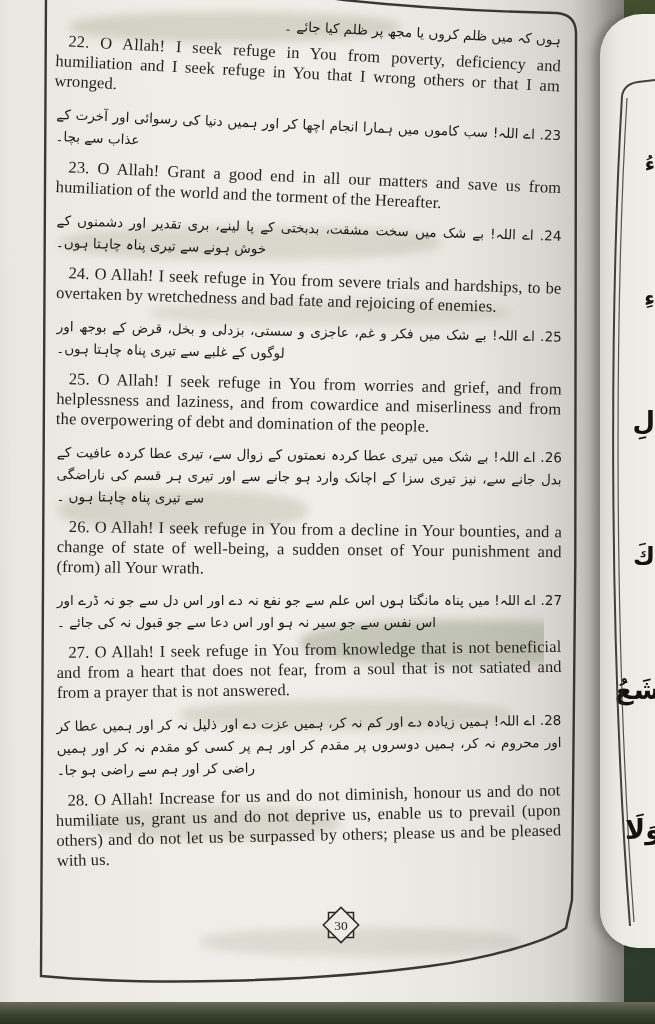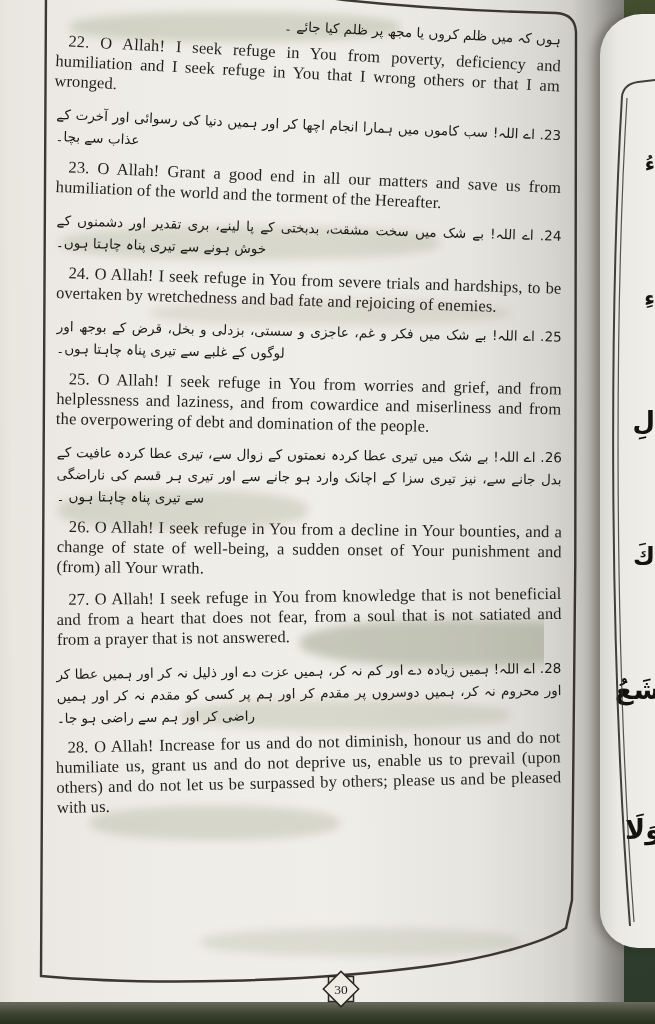--- a/index.html
+++ b/index.html
@@ -65,21 +65,21 @@
     position:absolute;right:3px;direction:rtl;color:#14120e;
     font-family:"DejaVu Sans",sans-serif;font-weight:bold;
   }
   .f0{top:138px;font-size:20px;}
   .f1{top:272px;font-size:21px;}
   .f2{top:392px;font-size:26px;}
   .f3{top:528px;font-size:24px;}
   .f4{top:660px;font-size:27px;right:-2px;}
   .f5{top:800px;font-size:27px;right:-4px;}
   
-  .badge{position:absolute;left:320px;top:968px;}
+  .badge{position:absolute;left:320px;top:904px;}
 </style>
 </head>
 <body>
 
 <div class="left-page"></div>
 
 <div class="ghost" style="left:70px;top:12px;width:330px;height:30px;background:rgba(146,152,122,.30);"></div>
 <div class="ghost" style="left:60px;top:226px;width:380px;height:34px;background:rgba(150,155,128,.26);"></div>
 <div class="ghost" style="left:150px;top:300px;width:360px;height:26px;background:rgba(160,158,130,.22);"></div>
 <div class="ghost" style="left:58px;top:490px;width:250px;height:40px;background:rgba(148,152,124,.26);"></div>
@@ -130,20 +130,21 @@
     <div class="urdu t4">25. اے اللہ! بے شک میں فکر و غم، عاجزی و سستی، بزدلی و بخل، قرض کے بوجھ اور لوگوں کے غلبے سے تیری پناہ چاہتا ہوں۔</div>
     <p class="eng t4">25. O Allah! I seek refuge in You from worries and grief, and from helplessness and laziness, and from cowardice and miserliness and from the overpowering of debt and domination of the people.</p>
   </div>
 
   <div>
     <div class="urdu t5">26. اے اللہ! بے شک میں تیری عطا کردہ نعمتوں کے زوال سے، تیری عطا کردہ عافیت کے بدل جانے سے، نیز تیری سزا کے اچانک وارد ہو جانے سے اور تیری ہر قسم کی ناراضگی سے تیری پناہ چاہتا ہوں ۔</div>
     <p class="eng t5">26. O Allah! I seek refuge in You from a decline in Your bounties, and a change of state of well-being, a sudden onset of Your punishment and (from) all Your wrath.</p>
   </div>
 
   <div>
+    <div class="urdu t6">27. اے اللہ! میں پناہ مانگتا ہوں اس علم سے جو نفع نہ دے اور اس دل سے جو نہ ڈرے اور اس نفس سے جو سیر نہ ہو اور اس دعا سے جو قبول نہ کی جائے ۔</div>
     <p class="eng t7">27. O Allah! I seek refuge in You from knowledge that is not beneficial and from a heart that does not fear, from a soul that is not satiated and from a prayer that is not answered.</p>
   </div>
 
   <div>
     <div class="urdu t7">28. اے اللہ! ہمیں زیادہ دے اور کم نہ کر، ہمیں عزت دے اور ذلیل نہ کر اور ہمیں عطا کر اور محروم نہ کر، ہمیں دوسروں پر مقدم کر اور ہم پر کسی کو مقدم نہ کر اور ہمیں راضی کر اور ہم سے راضی ہو جا۔</div>
     <p class="eng t8">28. O Allah! Increase for us and do not diminish, honour us and do not humiliate us, grant us and do not deprive us, enable us to prevail (upon others) and do not let us be surpassed by others; please us and be pleased with us.</p>
   </div>
 
 </div>
 

